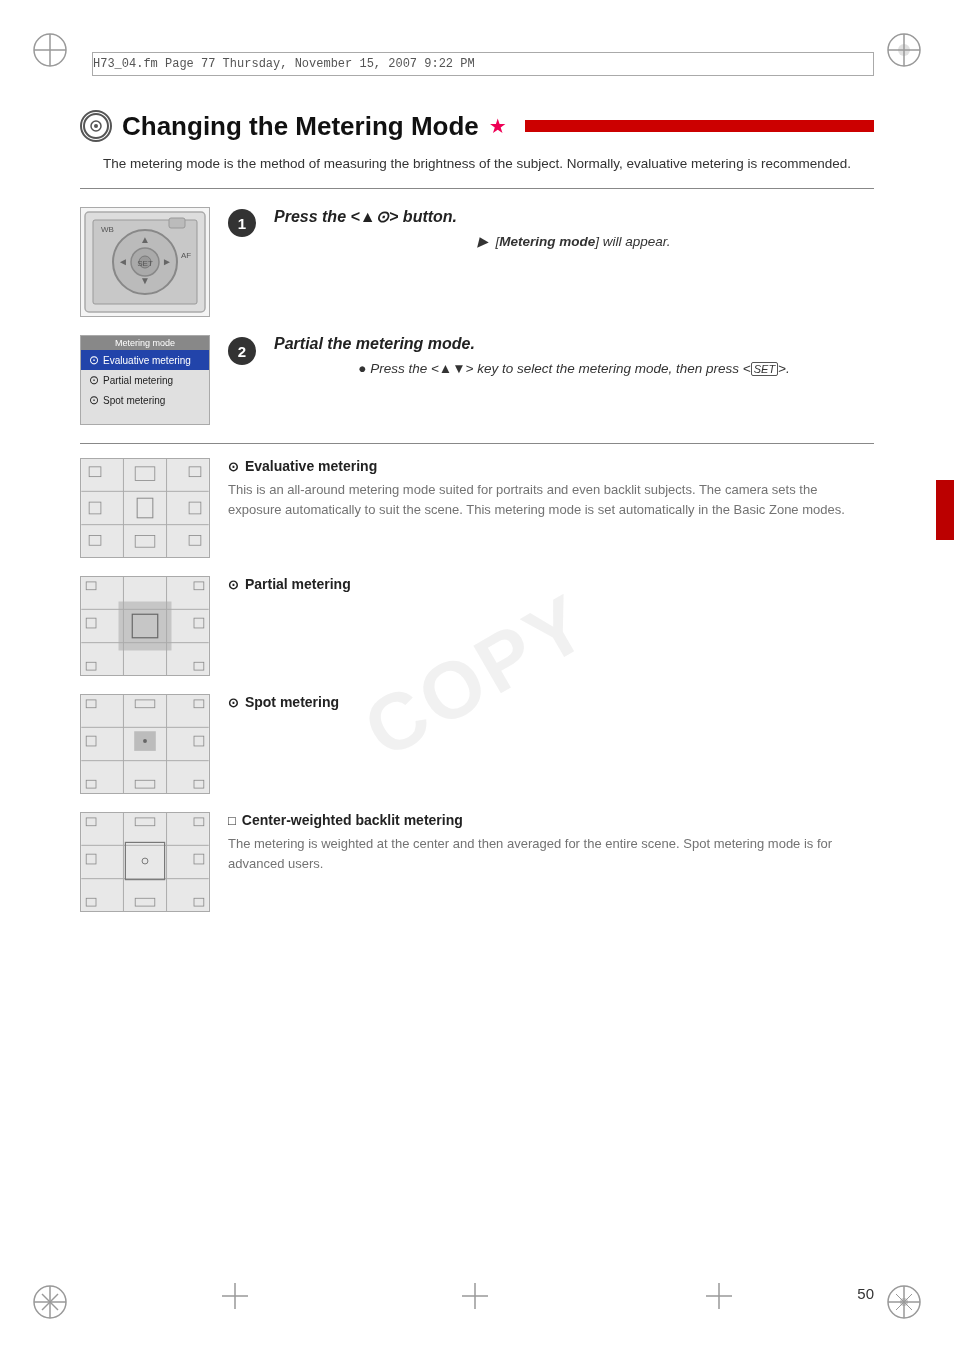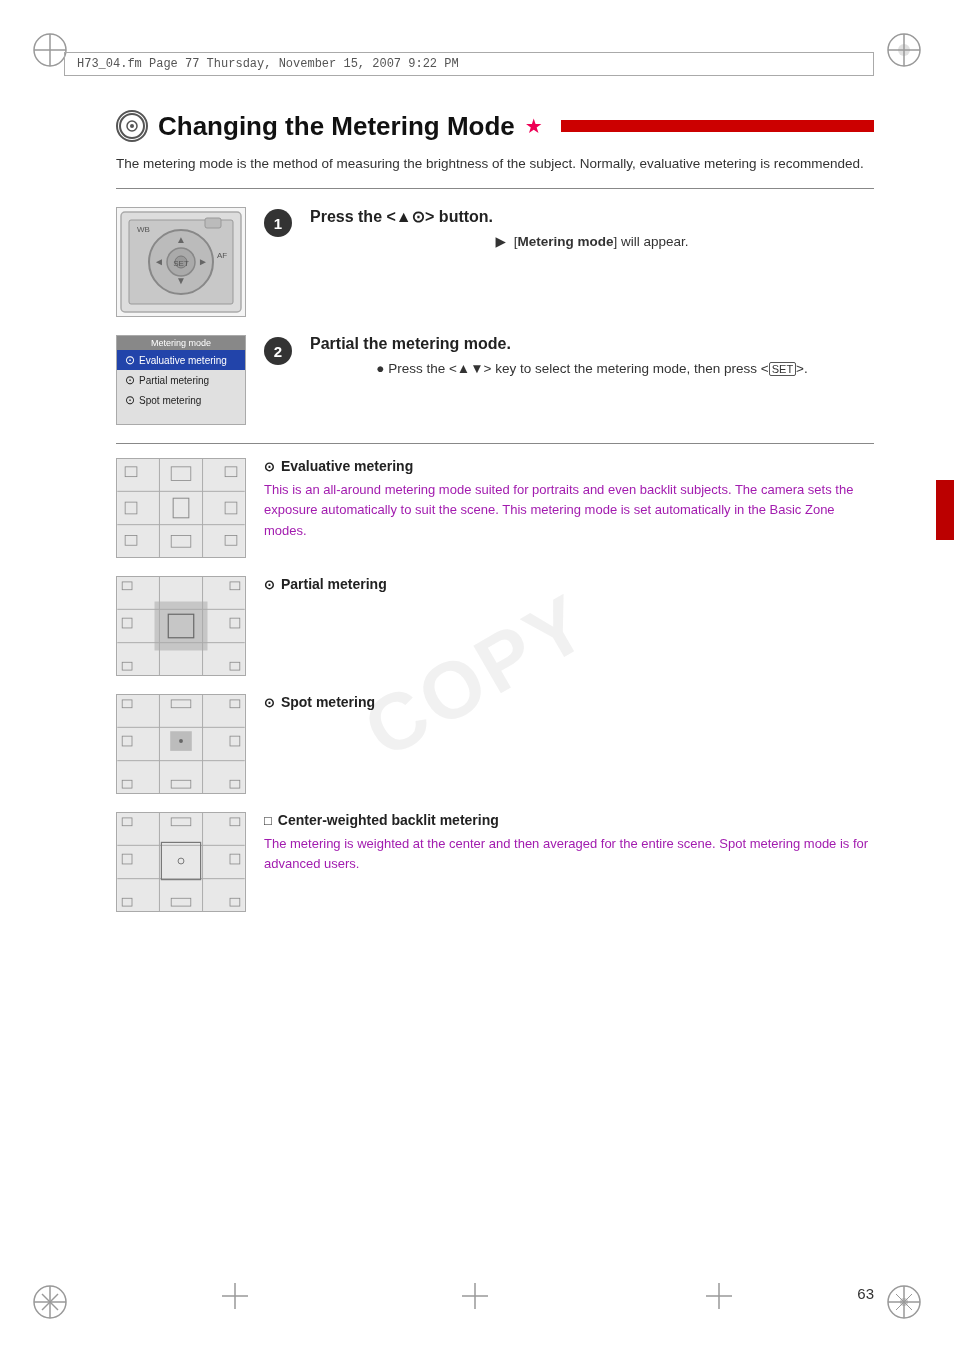--- a/index.html
+++ b/index.html
@@ -21,37 +21,36 @@
     }
     .corner-tl { top: 30px; left: 30px; }
     .corner-tr { top: 30px; right: 30px; }
     .corner-bl { bottom: 30px; left: 30px; }
     .corner-br { bottom: 30px; right: 30px; }
 
     
     .file-bar {
       position: absolute;
       top: 52px;
-      left: 64px;
+      left: 92px;
       right: 80px;
       border: 1.5px solid #aaa;
-      padding: 4px 12px;
+      padding: 4px 0;
       font-size: 12px;
       color: #555;
       font-family: 'Courier New', monospace;
     }
 
     
     .content {
       position: absolute;
       top: 110px;
       left: 80px;
       right: 80px;
       bottom: 80px;
-      margin-left: 36px;
     }
 
     
     .page-title {
       display: flex;
       align-items: center;
       gap: 10px;
       margin-bottom: 12px;
     }
     .title-icon {
@@ -78,20 +77,21 @@
       margin-left: 8px;
     }
 
     .subtitle {
       font-size: 13.5px;
       color: #333;
       line-height: 1.5;
       margin-bottom: 18px;
       border-bottom: 1.5px solid #888;
       padding-bottom: 14px;
+      text-align: center;
     }
 
     
     .step-row {
       display: flex;
       gap: 18px;
       margin-bottom: 18px;
       align-items: flex-start;
     }
 
@@ -107,20 +107,21 @@
       border-radius: 50%;
       display: flex; align-items: center; justify-content: center;
       font-size: 15px;
       font-weight: bold;
       flex-shrink: 0;
       margin-top: 2px;
     }
 
     .step-content {
       flex: 1;
+      font-style: italic;
     }
 
     .step-title {
       font-size: 16px;
       font-weight: bold;
       margin-bottom: 6px;
     }
 
     .step-body {
       font-size: 13.5px;
@@ -202,21 +203,21 @@
     }
 
     .metering-icon {
       display: inline-block;
       font-size: 13px;
     }
 
     .metering-body {
       font-size: 13px;
       line-height: 1.55;
-      color: #a21caf;
+      color: #737373;
     }
 
     
     .right-tab {
       position: absolute;
       right: 0;
       top: 480px;
       width: 18px;
       height: 60px;
       background: #b00;
@@ -536,13 +537,13 @@
       <div class="metering-title">
         <span class="metering-icon">□</span>
         <strong>Center-weighted backlit metering</strong>
       </div>
       <div class="metering-body">The metering is weighted at the center and then averaged for the entire scene. Spot metering mode is for advanced users.</div>
     </div>
   </div>
 
 </div>
 
-<div class="page-number">63</div>
+<div class="page-number">50</div>
 
 </body></html>

